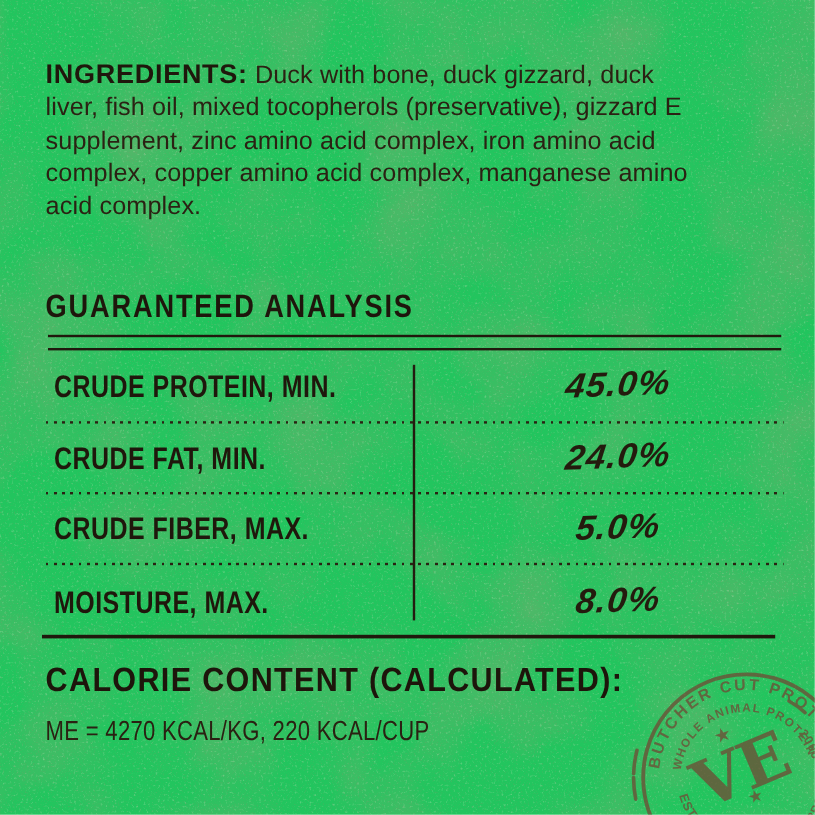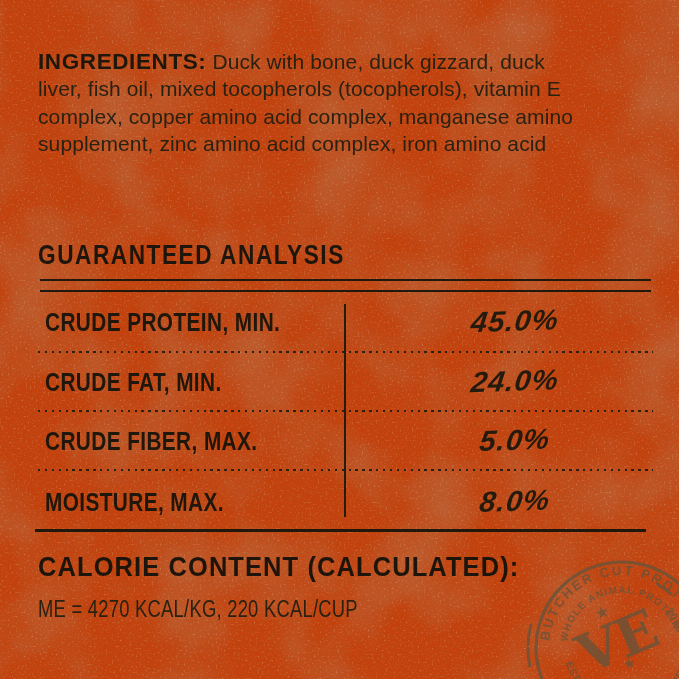--- a/index.html
+++ b/index.html
@@ -1,18 +1,18 @@
 <!DOCTYPE html>
 <html><head>
 <meta charset="utf-8">
 <style>
   html,body{margin:0;padding:0;}
   .page{
     position:relative; width:679px; height:679px; overflow:hidden;
-    background:#c2410c;
+    background:#22c55e;
     font-family:"Liberation Sans", sans-serif;
     color:#261d12;
   }
   .grain{position:absolute; left:0; top:0; pointer-events:none;}
 
   
   .ingredients{position:absolute; left:38px; top:48px; font-size:21px; color:#2b2113;}
   .ing-line{white-space:nowrap; line-height:27.3px; letter-spacing:0.1px;}
   .ing-lead{font-weight:bold; font-size:22.5px; letter-spacing:0.6px; color:#1f170c;}
 
@@ -80,23 +80,24 @@
         <feColorMatrix type="matrix" values="0 0 0 0 0.94  0 0 0 0 0.84  0 0 0 0 0.67  0 0.85 0 0 -0.5"></feColorMatrix>
       </filter>
     </defs>
     <rect width="679" height="679" filter="url(#mottle)"></rect>
     <rect width="679" height="679" filter="url(#speckDark)"></rect>
     <rect width="679" height="679" filter="url(#speckLight)"></rect>
   </svg>
 
   <div class="ingredients">
     <div class="ing-line"><span class="ing-lead">INGREDIENTS:</span> <span>Duck with bone, duck gizzard, duck</span></div>
-    <div class="ing-line">liver, fish oil, mixed tocopherols (tocopherols), vitamin E</div>
+    <div class="ing-line">liver, fish oil, mixed tocopherols (preservative), gizzard E</div>
+    <div class="ing-line">supplement, zinc amino acid complex, iron amino acid</div>
     <div class="ing-line">complex, copper amino acid complex, manganese amino</div>
-    <div class="ing-line">supplement, zinc amino acid complex, iron amino acid</div>
+    <div class="ing-line">acid complex.</div>
   </div>
 
   <div class="ga-title">GUARANTEED ANALYSIS</div>
 
   <div class="ga-table">
     <div class="rule-double"></div>
     <div class="vdivider"></div>
 
     <div class="ga-row r1">
       <span class="ga-label">CRUDE PROTEIN, MIN.</span>

